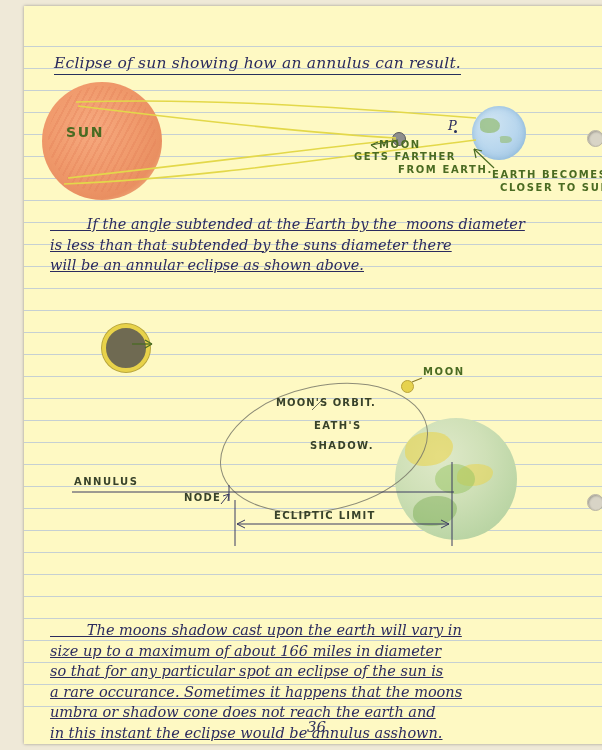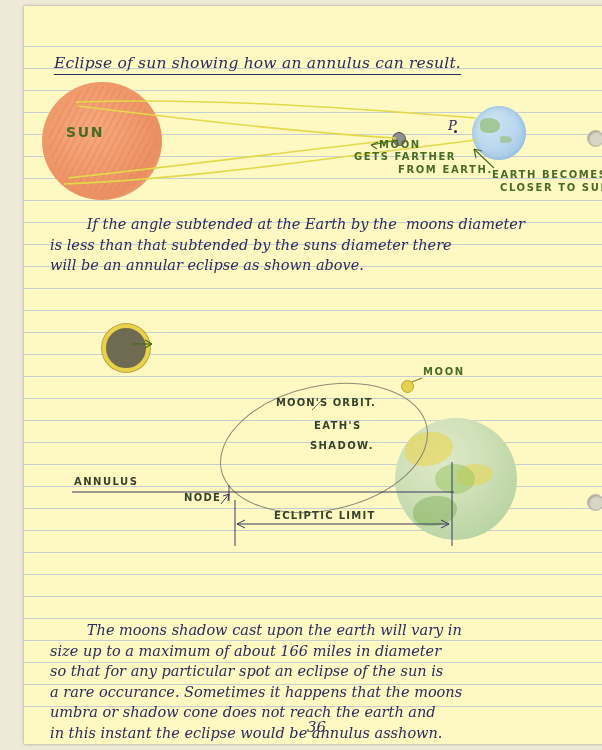--- a/index.html
+++ b/index.html
@@ -77,20 +77,21 @@
   
   .para {
     position: absolute;
     color: #2b2b5e;
     font-family: "DejaVu Serif", serif;
     font-style: italic;
     font-size: 14.5px;
     line-height: 20.6px;
     width: 540px;
     white-space: pre;
+    text-decoration: underline;
   }
 
   
   #sun {
     position: absolute;
     left: 18px;
     top: 76px;
     width: 120px;
     height: 118px;
     border-radius: 50%;

